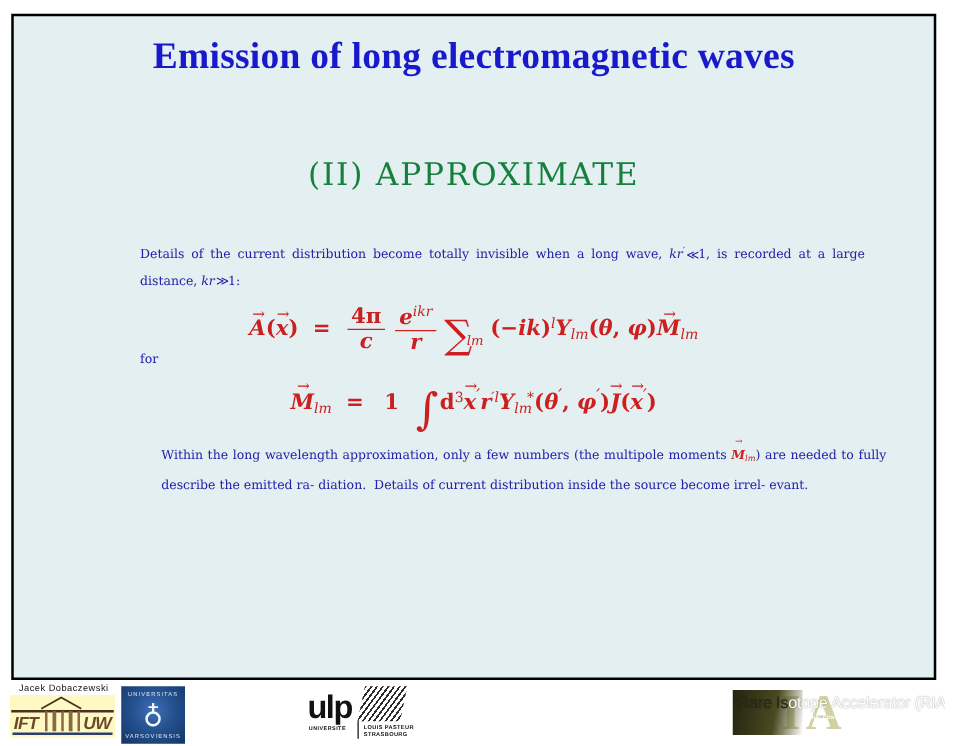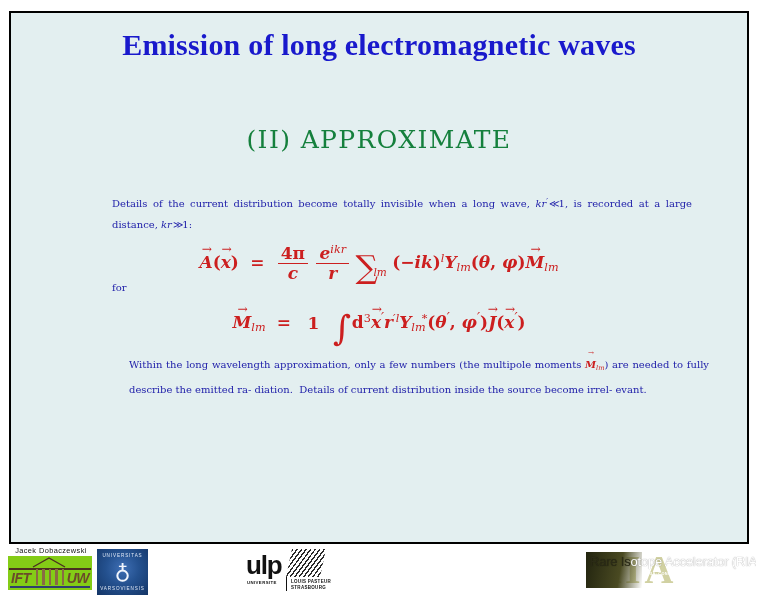--- a/index.html
+++ b/index.html
@@ -172,21 +172,21 @@
     letter-spacing: 0.4px;
     white-space: nowrap;
   }
 
   
   .ift-logo {
     position: relative;
     width: 84px;
     height: 34px;
     margin-top: 1px;
-    background: #84cc16;
+    background: #fef9c3;
     overflow: hidden;
   }
   .ift-roof {
     position: absolute;
     left: 24px; top: 1px;
     width: 34px; height: 11px;
   }
   .ift-baseline {
     position: absolute;
     left: 1px; top: 12px;

